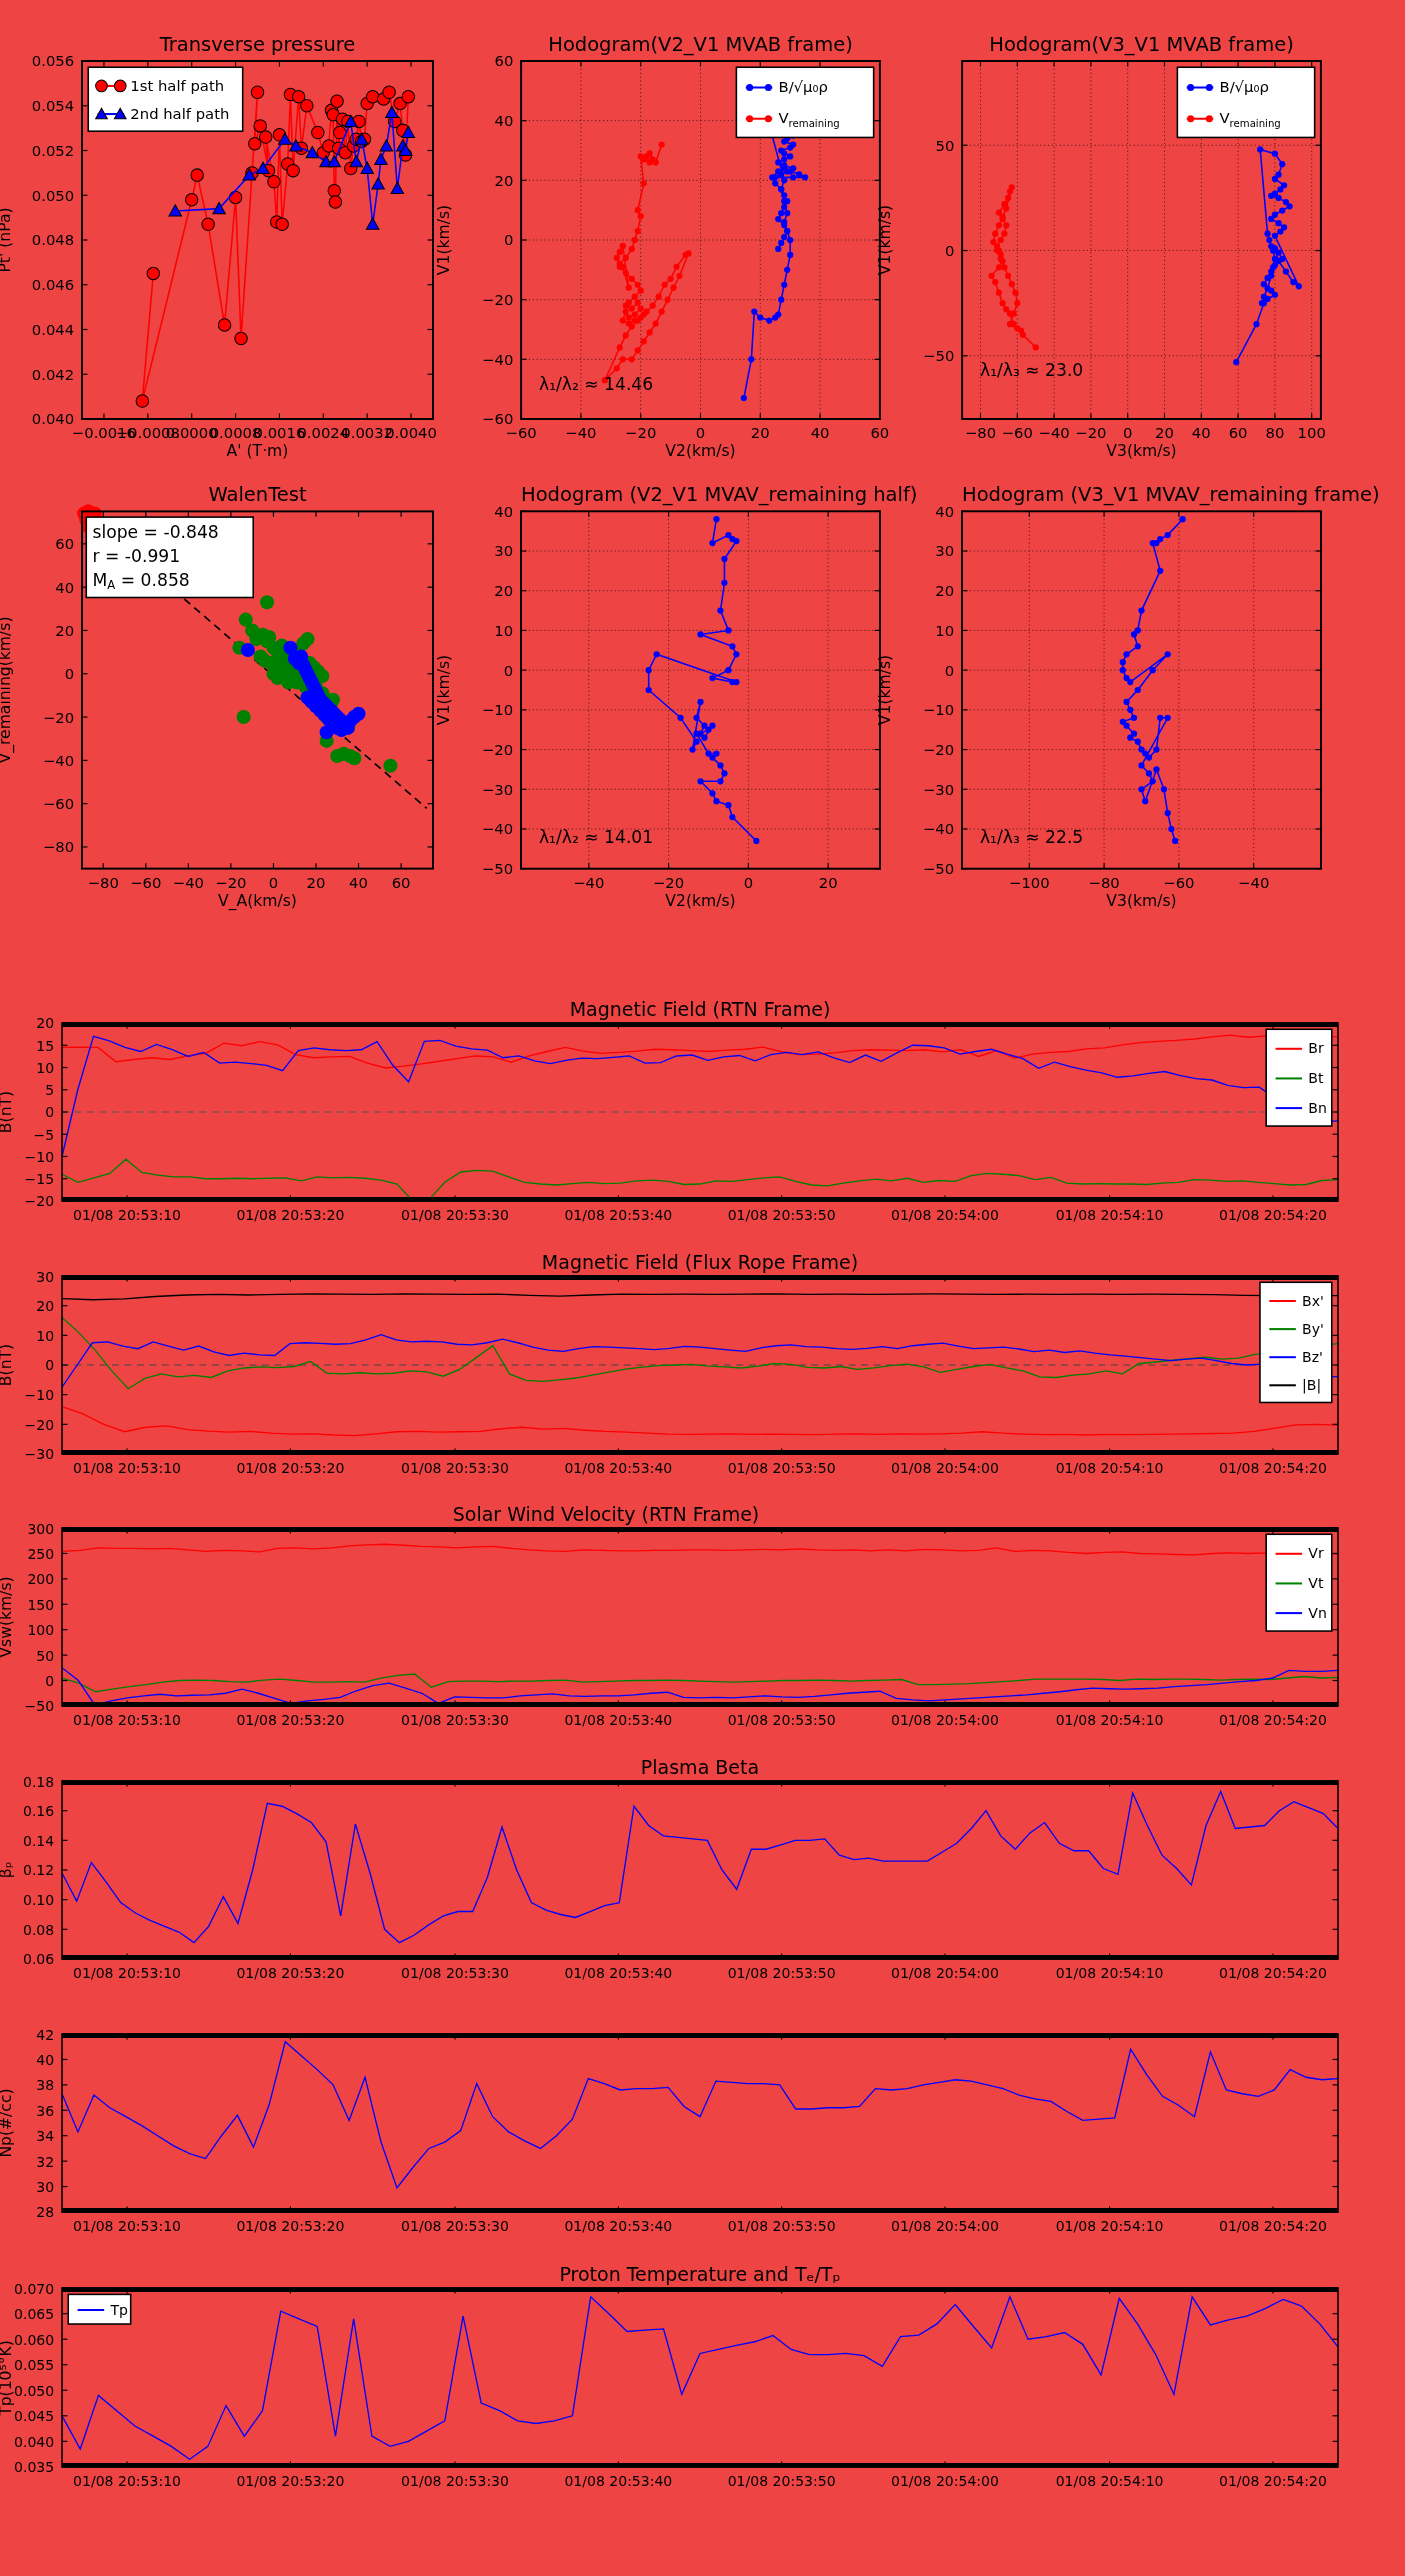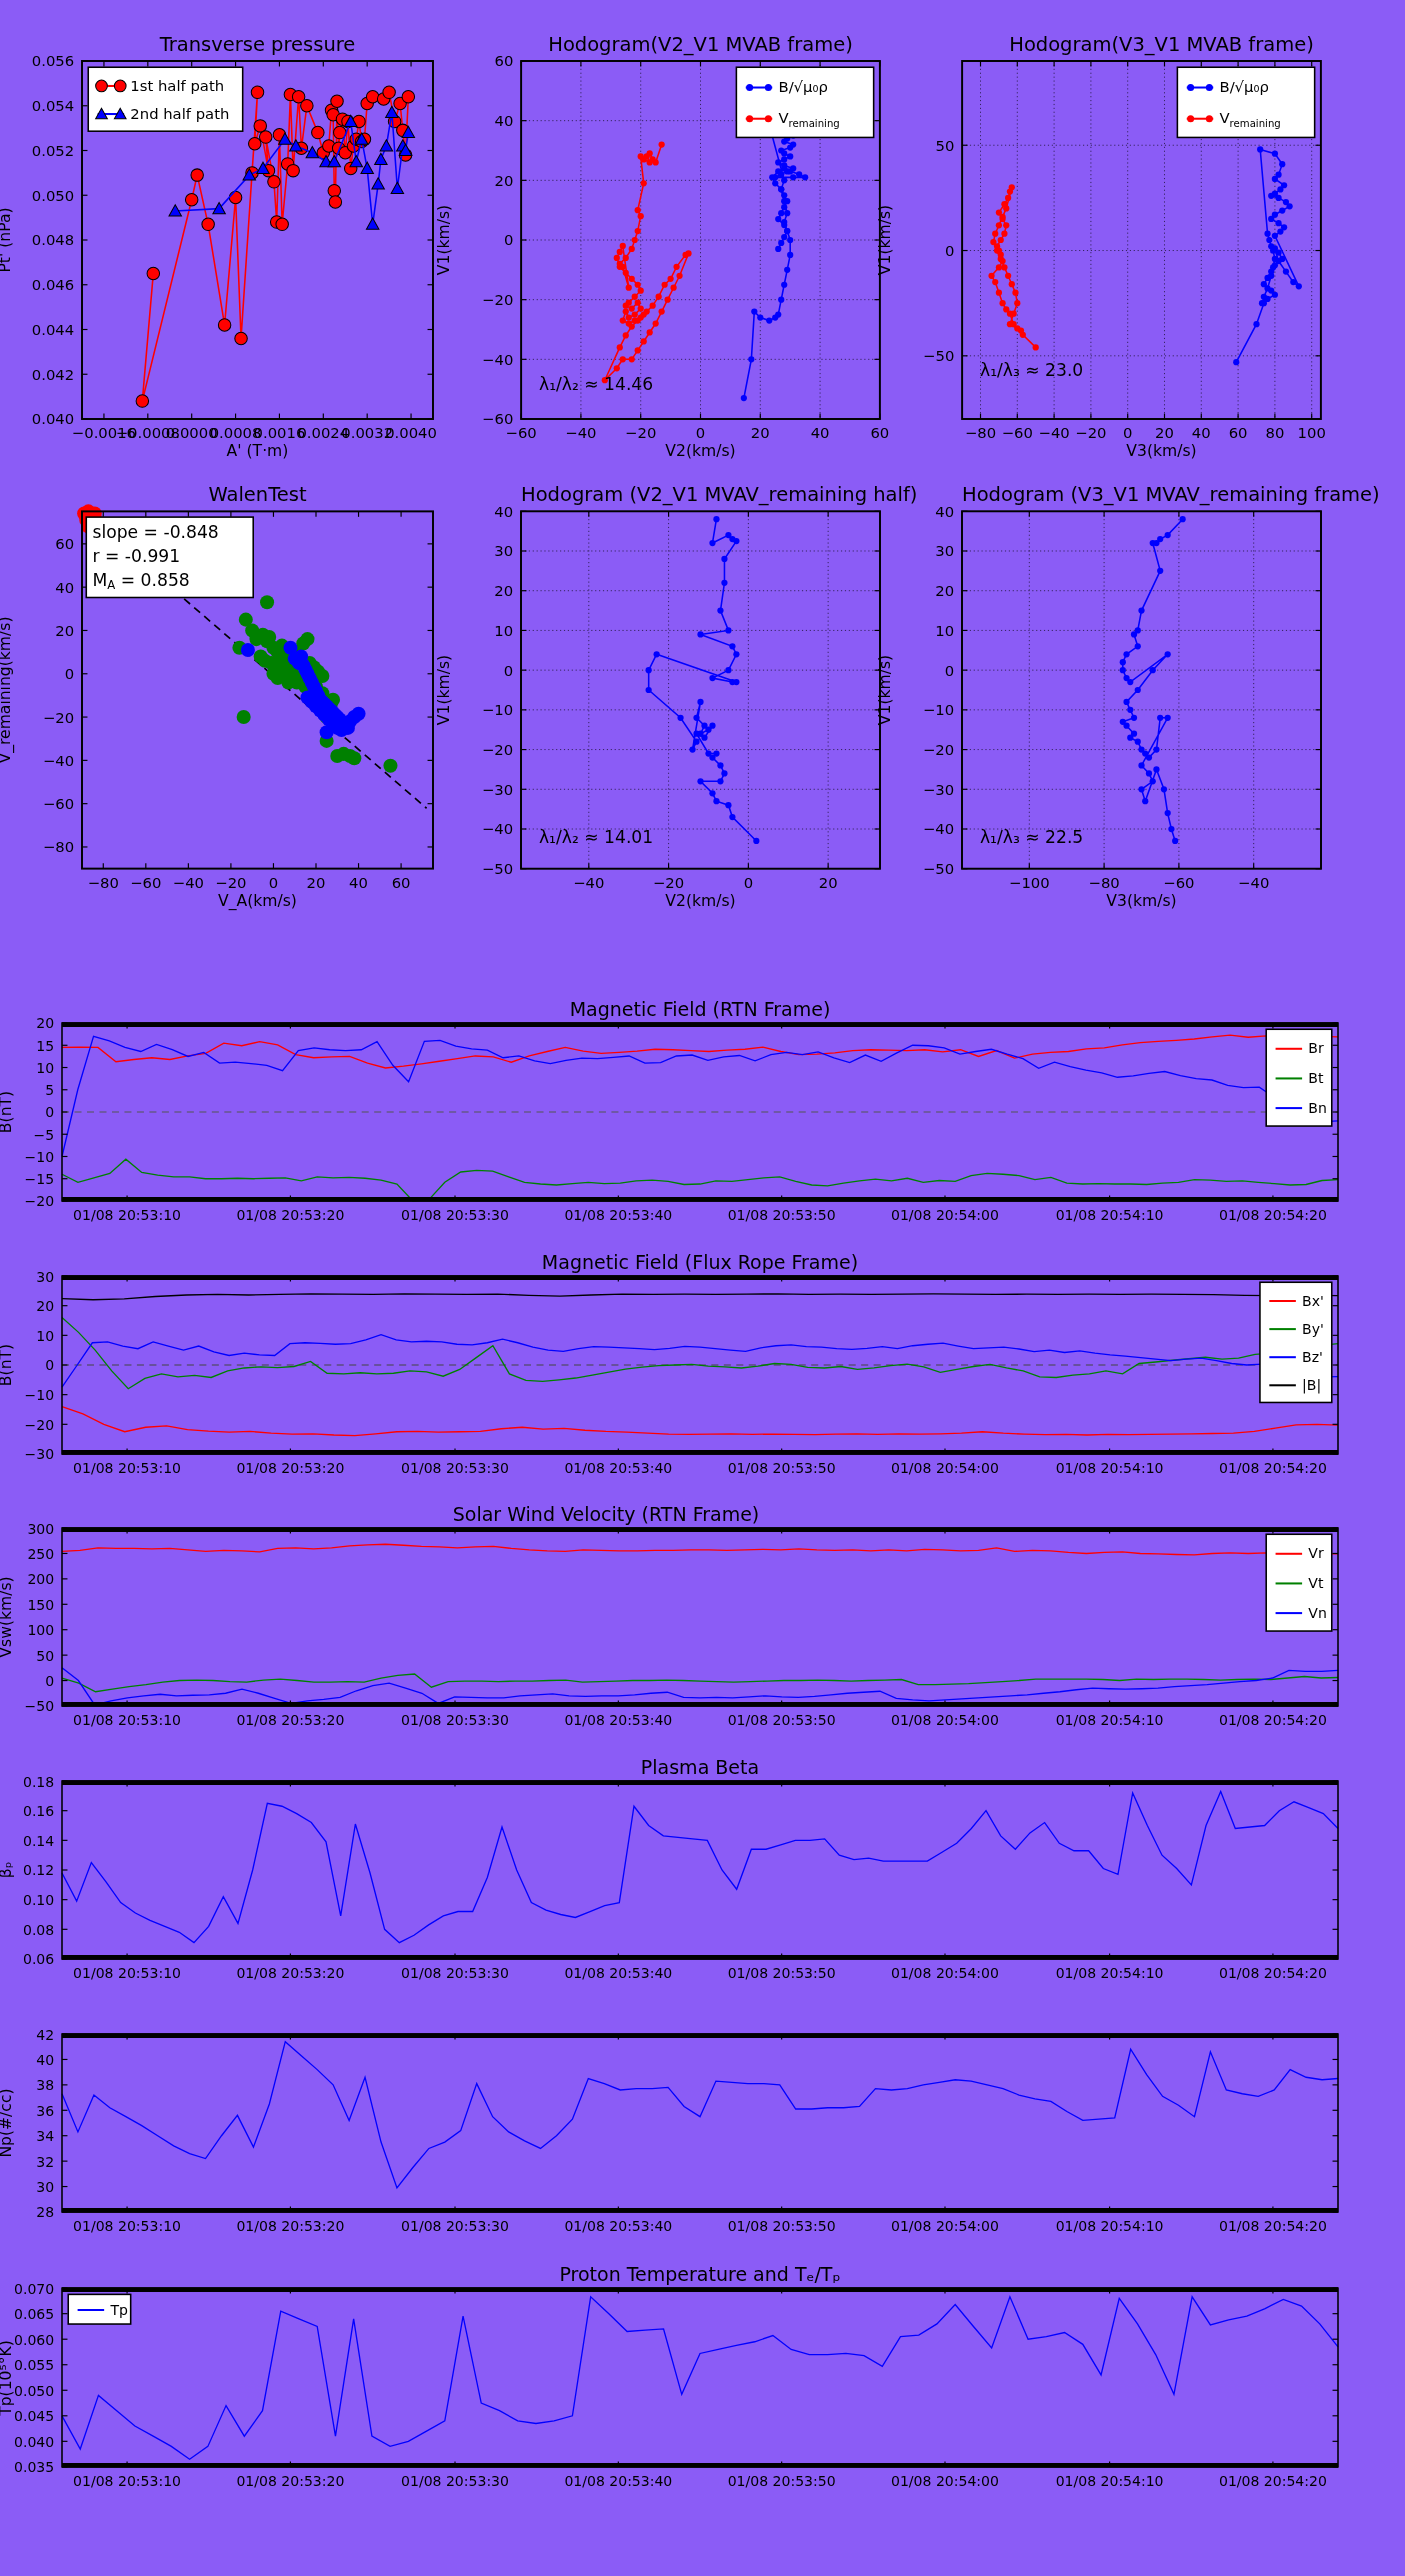--- a/index.html
+++ b/index.html
@@ -1,17 +1,17 @@
 <!DOCTYPE html>
 <html style="font-size:12.5px"><head>
 <meta charset="utf-8">
 <style>
   html,body{margin:0;padding:0;background:#ffffff;}
   body{font-family:"DejaVu Sans", sans-serif;color:#000;}
-  .figure{position:relative;width:1405px;height:2576px;background:#8b5cf6;overflow:hidden;}
+  .figure{position:relative;width:1405px;height:2576px;background:#ef4444;overflow:hidden;}
   .panel{position:absolute;}
   .panel svg{position:absolute;left:0;top:0;overflow:visible;}
   .ptitle{position:absolute;left:0;right:0;top:-28px;text-align:center;font-size:19.5px;white-space:nowrap;}
   .tp .ptitle{top:-25px;font-size:19px;}
   .xlab{position:absolute;left:0;right:0;top:calc(100% + 23.4px);text-align:center;font-size:15.6px;}
   .ylab{position:absolute;left:-87px;top:0;bottom:0;width:20px;display:flex;align-items:center;justify-content:center;}
   .ylab span{display:block;transform:rotate(-90deg);white-space:nowrap;font-size:15.6px;}
   .tp .ylab{left:-66px;}
 </style>
 </head>
@@ -357,21 +357,21 @@
         <circle cx="317" cy="34" r="4.5" fill="#0000ff"></circle>
         <text x="330" y="40" font-size="19" text-anchor="start" fill="#000"><tspan>B/√μ₀ρ</tspan></text>
         <line x1="288" y1="74" x2="322" y2="74" stroke="#ff0000" stroke-width="2.6"></line>
         <circle cx="293" cy="74" r="4.5" fill="#ff0000"></circle>
         <circle cx="317" cy="74" r="4.5" fill="#ff0000"></circle>
         <text x="330" y="80" font-size="19" text-anchor="start" fill="#000"><tspan>V</tspan><tspan dy="5" font-size="13">remaining</tspan></text>
       </svg>
     <div class="xlab">V2(km/s)</div>
   </div>
 
-  <div class="panel" style="left:962px;top:61px;width:359px;height:358px;padding-left:40px;">
+  <div class="panel" style="left:962px;top:61px;width:359px;height:358px;">
     <div class="ptitle">Hodogram(V3_V1 MVAB frame)</div>
     <div class="ylab">
         <span>V1(km/s)</span>
       </div>
     <svg width="359" height="358" viewBox="0 0 460 459">
         <line x1="23.589743589743588" y1="0" x2="23.589743589743588" y2="459" stroke="#000" stroke-width="0.8" stroke-dasharray="1.5,3.5"></line>
         <line x1="70.76923076923077" y1="0" x2="70.76923076923077" y2="459" stroke="#000" stroke-width="0.8" stroke-dasharray="1.5,3.5"></line>
         <line x1="117.94871794871794" y1="0" x2="117.94871794871794" y2="459" stroke="#000" stroke-width="0.8" stroke-dasharray="1.5,3.5"></line>
         <line x1="165.12820512820514" y1="0" x2="165.12820512820514" y2="459" stroke="#000" stroke-width="0.8" stroke-dasharray="1.5,3.5"></line>
         <line x1="212.30769230769232" y1="0" x2="212.30769230769232" y2="459" stroke="#000" stroke-width="0.8" stroke-dasharray="1.5,3.5"></line>

